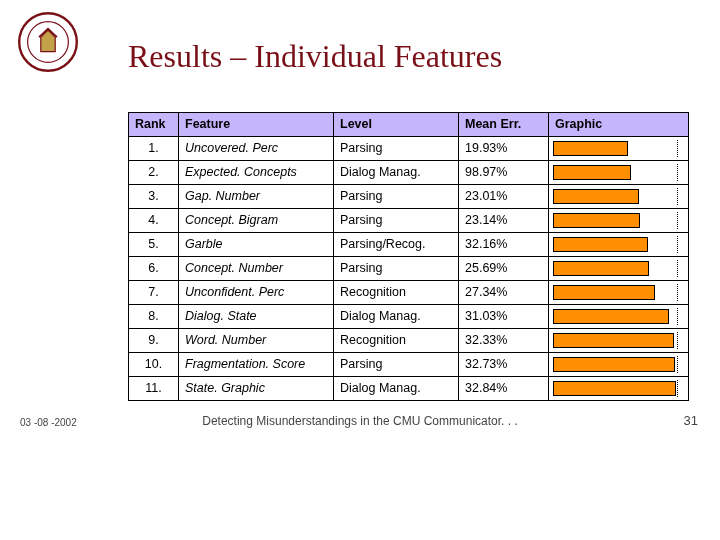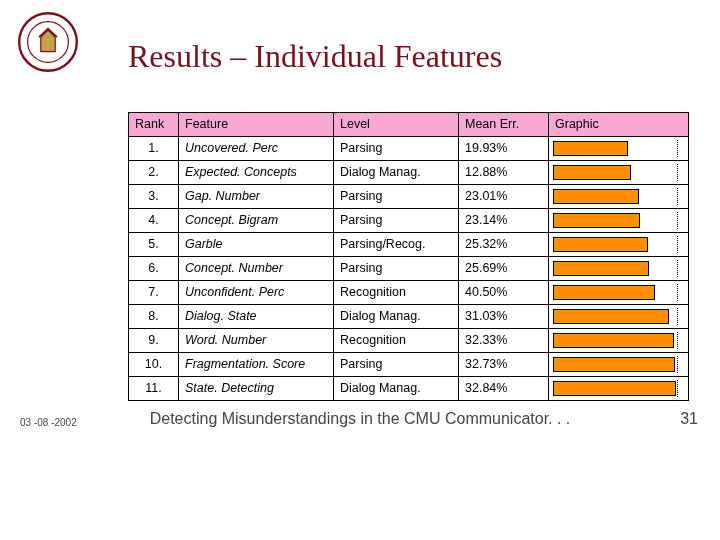--- a/index.html
+++ b/index.html
@@ -2,36 +2,36 @@
 <html><head>
 <meta charset="utf-8">
 <style>
   html,body{margin:0;padding:0;width:720px;height:540px;background:#fff;font-family:Arial,Helvetica,sans-serif;overflow:hidden}
   .slide{position:relative;width:720px;height:442px}
   .logo{position:absolute;left:18px;top:12px;width:60px;height:60px}
   .title{position:absolute;left:128px;top:38px;font-family:"Times New Roman",Times,serif;font-size:32px;color:#7a1017;font-weight:400}
   .tablewrap{position:absolute;left:128px;top:112px;width:560px}
   table{border-collapse:collapse;width:100%;table-layout:fixed}
   th,td{border:1.5px solid #000;padding:4px 6px;font-size:12.5px;line-height:1.2;vertical-align:middle;height:20px;box-sizing:border-box}
-  th{background:#f9a8d4;text-align:left;font-weight:400;font-style:normal}
+  th{background:#c4b5fd;text-align:left;font-weight:700;font-style:normal}
   col.rank{width:50px}
   col.feat{width:155px}
   col.level{width:125px}
   col.err{width:90px}
   col.gfx{width:140px}
   td.rank{text-align:center}
   td.feat{font-style:italic}
   td.err{text-align:left}
   td.gfx{padding:2px 4px}
   .bar-track{position:relative;width:100%;height:15px}
   .bar-fill{position:absolute;left:0;top:0;height:100%;background:#ff8e00;border:1px solid #000;box-sizing:border-box}
   .tick{position:absolute;top:-1px;bottom:-1px;width:0;border-left:1px dotted #000}
   .footer-date{position:absolute;left:20px;bottom:14px;font-size:10px;color:#444}
-  .footer-title{position:absolute;left:0;right:0;bottom:14px;text-align:center;font-size:16px;color:#444}
-  .footer-num{position:absolute;right:22px;bottom:14px;font-size:16px;color:#444}
+  .footer-title{position:absolute;left:0;right:0;bottom:14px;text-align:center;font-size:12px;color:#444}
+  .footer-num{position:absolute;right:22px;bottom:14px;font-size:13px;color:#444}
 </style>
 </head>
 <body>
 
 <div class="slide">
   <svg class="logo" viewBox="0 0 100 100">
     <circle cx="50" cy="50" r="48" fill="none" stroke="#7a1017" stroke-width="4"></circle>
     <circle cx="50" cy="50" r="34" fill="none" stroke="#7a1017" stroke-width="2"></circle>
     <path d="M50 30 L62 42 L62 66 L38 66 L38 42 Z" fill="#c3a24a" stroke="#7a1017" stroke-width="2"></path>
     <path d="M35 42 L50 28 L65 42" fill="none" stroke="#7a1017" stroke-width="3"></path>
@@ -67,21 +67,21 @@
               <div class="bar-track">
                 <div class="bar-fill" style="width:56.94%"></div>
                 <div class="tick" style="left:94.69%"></div>
               </div>
             </td>
           </tr>
           <tr>
             <td class="rank">2.</td>
             <td class="feat">Expected. Concepts</td>
             <td>Dialog Manag.</td>
-            <td class="err">12.88%</td>
+            <td class="err">98.97%</td>
             <td class="gfx">
               <div class="bar-track">
                 <div class="bar-fill" style="width:59.91%"></div>
                 <div class="tick" style="left:94.69%"></div>
               </div>
             </td>
           </tr>
           <tr>
             <td class="rank">3.</td>
             <td class="feat">Gap. Number</td>
@@ -103,21 +103,21 @@
               <div class="bar-track">
                 <div class="bar-fill" style="width:66.11%"></div>
                 <div class="tick" style="left:94.69%"></div>
               </div>
             </td>
           </tr>
           <tr>
             <td class="rank">5.</td>
             <td class="feat">Garble</td>
             <td>Parsing/Recog.</td>
-            <td class="err">25.32%</td>
+            <td class="err">32.16%</td>
             <td class="gfx">
               <div class="bar-track">
                 <div class="bar-fill" style="width:72.34%"></div>
                 <div class="tick" style="left:94.69%"></div>
               </div>
             </td>
           </tr>
           <tr>
             <td class="rank">6.</td>
             <td class="feat">Concept. Number</td>
@@ -127,21 +127,21 @@
               <div class="bar-track">
                 <div class="bar-fill" style="width:73.40%"></div>
                 <div class="tick" style="left:94.69%"></div>
               </div>
             </td>
           </tr>
           <tr>
             <td class="rank">7.</td>
             <td class="feat">Unconfident. Perc</td>
             <td>Recognition</td>
-            <td class="err">40.50%</td>
+            <td class="err">27.34%</td>
             <td class="gfx">
               <div class="bar-track">
                 <div class="bar-fill" style="width:78.11%"></div>
                 <div class="tick" style="left:94.69%"></div>
               </div>
             </td>
           </tr>
           <tr>
             <td class="rank">8.</td>
             <td class="feat">Dialog. State</td>
@@ -173,21 +173,21 @@
             <td class="err">32.73%</td>
             <td class="gfx">
               <div class="bar-track">
                 <div class="bar-fill" style="width:93.51%"></div>
                 <div class="tick" style="left:94.69%"></div>
               </div>
             </td>
           </tr>
           <tr>
             <td class="rank">11.</td>
-            <td class="feat">State. Detecting</td>
+            <td class="feat">State. Graphic</td>
             <td>Dialog Manag.</td>
             <td class="err">32.84%</td>
             <td class="gfx">
               <div class="bar-track">
                 <div class="bar-fill" style="width:93.83%"></div>
                 <div class="tick" style="left:94.69%"></div>
               </div>
             </td>
           </tr>
         </tbody>

